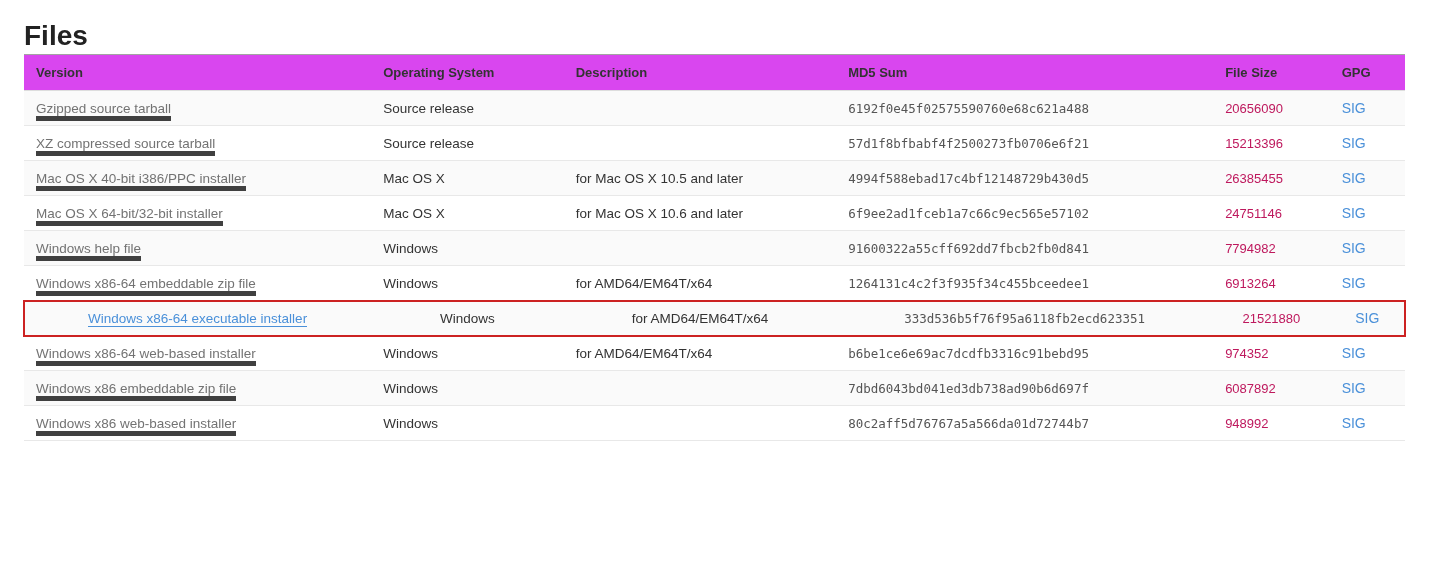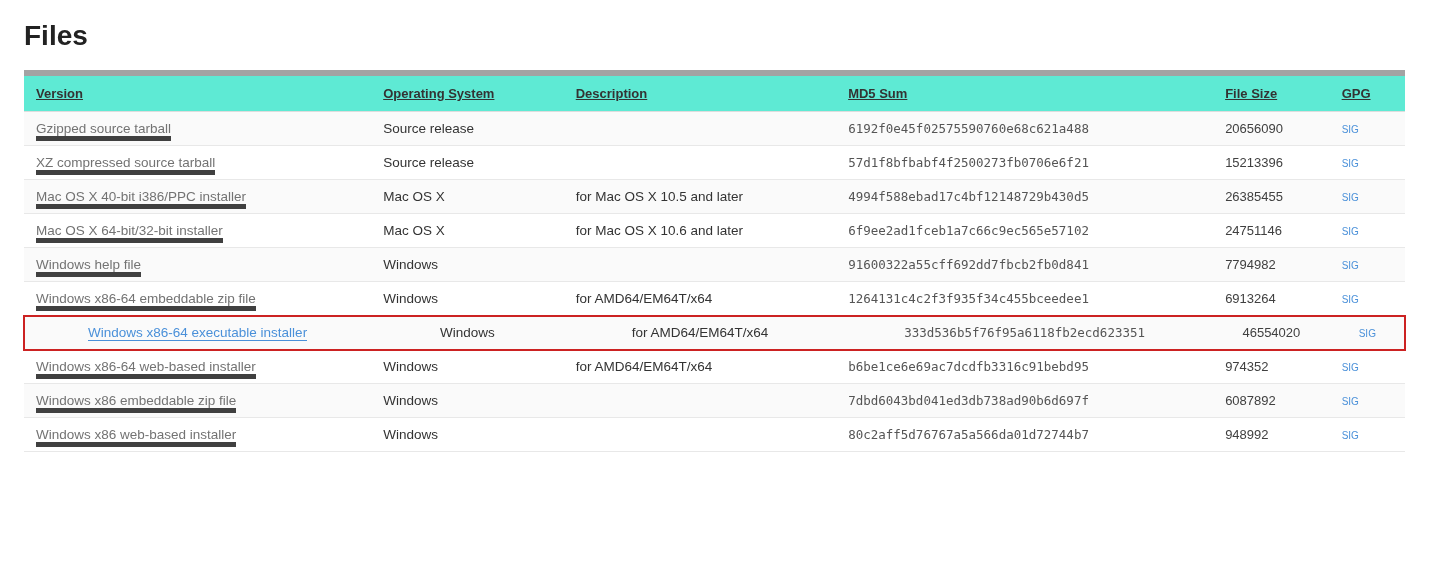--- a/index.html
+++ b/index.html
@@ -7,31 +7,30 @@
       font-family: -apple-system, BlinkMacSystemFont, 'Segoe UI', Arial, sans-serif;
       font-size: 14px;
       color: #333;
       background: #fff;
       padding: 20px 24px;
     }
     h1 {
       font-size: 28px;
       font-weight: 700;
       color: #222;
-      margin-bottom: 18px;
+      margin-bottom: 2px;
     }
     table {
       width: 100%;
       border-collapse: collapse;
     }
     thead tr {
-      background: #5eead4;
-      border-top: 6px solid #a3a3a3;
+      background: #d946ef;
+      border-top: 1px solid #a3a3a3;
       border-bottom: 1px solid #ddd;
-      text-decoration: underline;
     }
     thead th {
       text-align: left;
       padding: 10px 12px;
       font-weight: 600;
       font-size: 13px;
       color: #333;
     }
     tbody tr {
       border-bottom: 1px solid #e8e8e8;
@@ -48,30 +47,30 @@
       vertical-align: middle;
     }
     a.version-link {
       color: #737373;
       text-decoration: none;
       border-bottom: 5px solid #404040;
     }
     a.sig-link {
       color: #4a90d9;
       text-decoration: none;
-      font-size: 10px;
+      font-size: 14px;
     }
     .md5 {
       font-family: monospace;
       font-size: 12.5px;
       color: #555;
     }
     .filesize {
       font-size: 13px;
-      color: #404040;
+      color: #be185d;
     }
   </style>
 </head>
 <body>
 
 <h1>Files</h1>
 
 <table>
   <thead>
     <tr>
@@ -130,21 +129,21 @@
         <td>for AMD64/EM64T/x64</td>
         <td class="md5">1264131c4c2f3f935f34c455bceedee1</td>
         <td class="filesize">6913264</td>
         <td><a href="#" class="sig-link">SIG</a></td>
       </tr>
       <tr style="outline: rgb(204, 34, 34) solid 2px; outline-offset: -1px; text-align: center;">
         <td><a href="#" class="version-link" style="color: rgb(74, 144, 217); border-bottom: 1px solid rgb(74, 144, 217);">Windows x86-64 executable installer</a></td>
         <td>Windows</td>
         <td>for AMD64/EM64T/x64</td>
         <td class="md5">333d536b5f76f95a6118fb2ecd623351</td>
-        <td class="filesize">46554020</td>
+        <td class="filesize">21521880</td>
         <td><a href="#" class="sig-link">SIG</a></td>
       </tr>
       <tr>
         <td><a href="#" class="version-link">Windows x86-64 web-based installer</a></td>
         <td>Windows</td>
         <td>for AMD64/EM64T/x64</td>
         <td class="md5">b6be1ce6e69ac7dcdfb3316c91bebd95</td>
         <td class="filesize">974352</td>
         <td><a href="#" class="sig-link">SIG</a></td>
       </tr>

